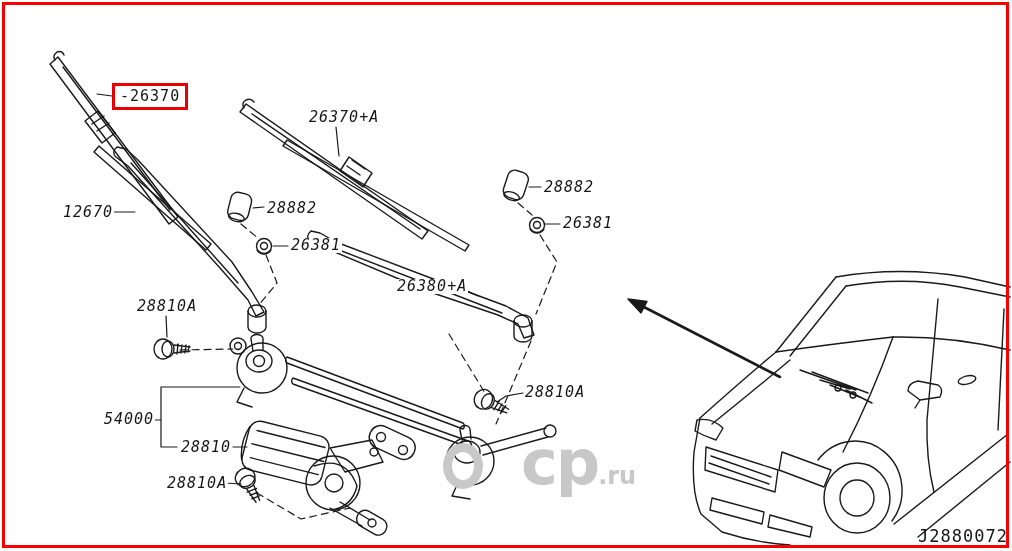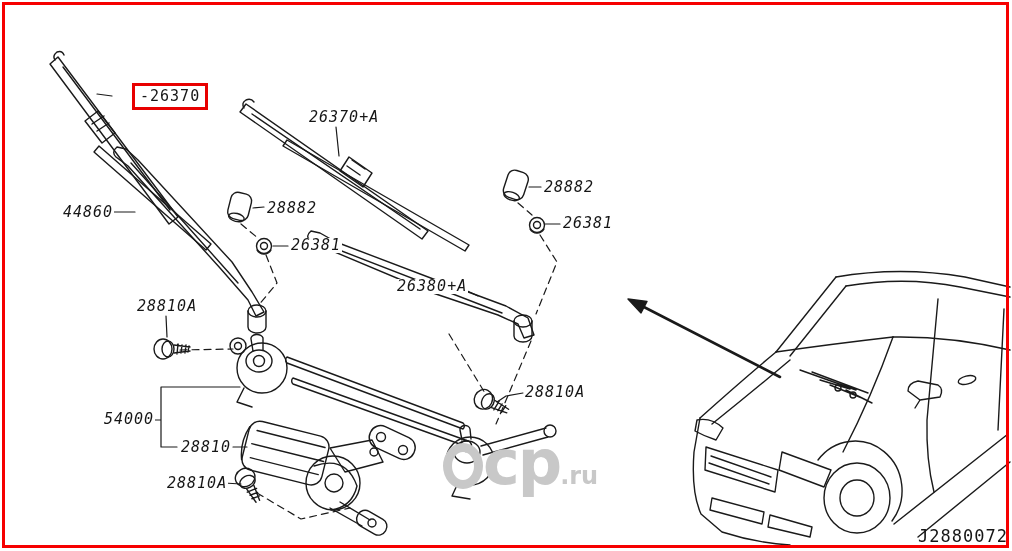--- a/index.html
+++ b/index.html
@@ -6,21 +6,21 @@
   #stage{position:relative;width:1012px;height:551px;background:#fff;overflow:hidden;
          font-family:"DejaVu Sans Mono","Liberation Mono",monospace;color:#161616;}
   #frame{position:absolute;left:2px;top:2px;right:3px;bottom:3px;border:3px solid #f60000;pointer-events:none;}
   svg{position:absolute;left:0;top:0;}
   .lbl{position:absolute;font-size:15px;line-height:15px;letter-spacing:1px;white-space:nowrap;background:#fff;padding:0 1px;font-style:italic;}
   .lbl-box{position:absolute;border:3px solid #e80000;background:#fff;padding:3px 5px;font-size:15px;line-height:15px;letter-spacing:1px;}
   .code{position:absolute;font-size:17px;letter-spacing:1px;}
   .wm{position:absolute;left:443px;top:443px;display:flex;align-items:baseline;color:#c8c8c8;
       font-family:"DejaVu Sans","Liberation Sans",sans-serif;font-weight:bold;}
   .wm-ring{width:22px;height:28px;border:9px solid #c8c8c8;border-radius:50%;align-self:flex-end;margin-bottom:2px;}
-  .wm-main{font-size:62px;line-height:40px;letter-spacing:-2px;}
+  .wm-main{font-size:62px;line-height:40px;letter-spacing:-2px;padding-left:38px;}
   .wm-dom{font-size:24px;line-height:30px;}
 </style>
 </head>
 <body>
 
 <div id="stage">
 
   <svg width="1012" height="551" viewBox="0 0 1012 551">
     <g fill="none" stroke="#1a1a1a" stroke-width="1.4" stroke-linecap="round" stroke-linejoin="round">
 
@@ -185,23 +185,23 @@
           <circle cx="853" cy="395" r="3"></circle>
       </g>
 
       <g>
         <path d="M780 377 L642 306" stroke-width="2.6"></path>
         <path d="M628 299 L647 301.5 L641 313 Z" fill="#1a1a1a"></path>
       </g>
     </g>
   </svg>
 
-  <div class="lbl-box" style="left:112px;top:83px;margin-left:20px;">-26370</div>
+  <div class="lbl-box" style="left:112px;top:83px;">-26370</div>
   <div class="lbl" style="left:308px;top:110px;">26370+A</div>
-  <div class="lbl" style="left:62px;top:205px;">44860</div>
+  <div class="lbl" style="left:62px;top:205px;">12670</div>
   <div class="lbl" style="left:266px;top:201px;">28882</div>
   <div class="lbl" style="left:290px;top:238px;">26381</div>
   <div class="lbl" style="left:543px;top:180px;">28882</div>
   <div class="lbl" style="left:562px;top:216px;">26381</div>
   <div class="lbl" style="left:396px;top:279px;">26380+A</div>
   <div class="lbl" style="left:136px;top:299px;">28810A</div>
   <div class="lbl" style="left:103px;top:412px;">54000</div>
   <div class="lbl" style="left:180px;top:440px;">28810</div>
   <div class="lbl" style="left:166px;top:476px;">28810A</div>
   <div class="lbl" style="left:524px;top:385px;">28810A</div>

